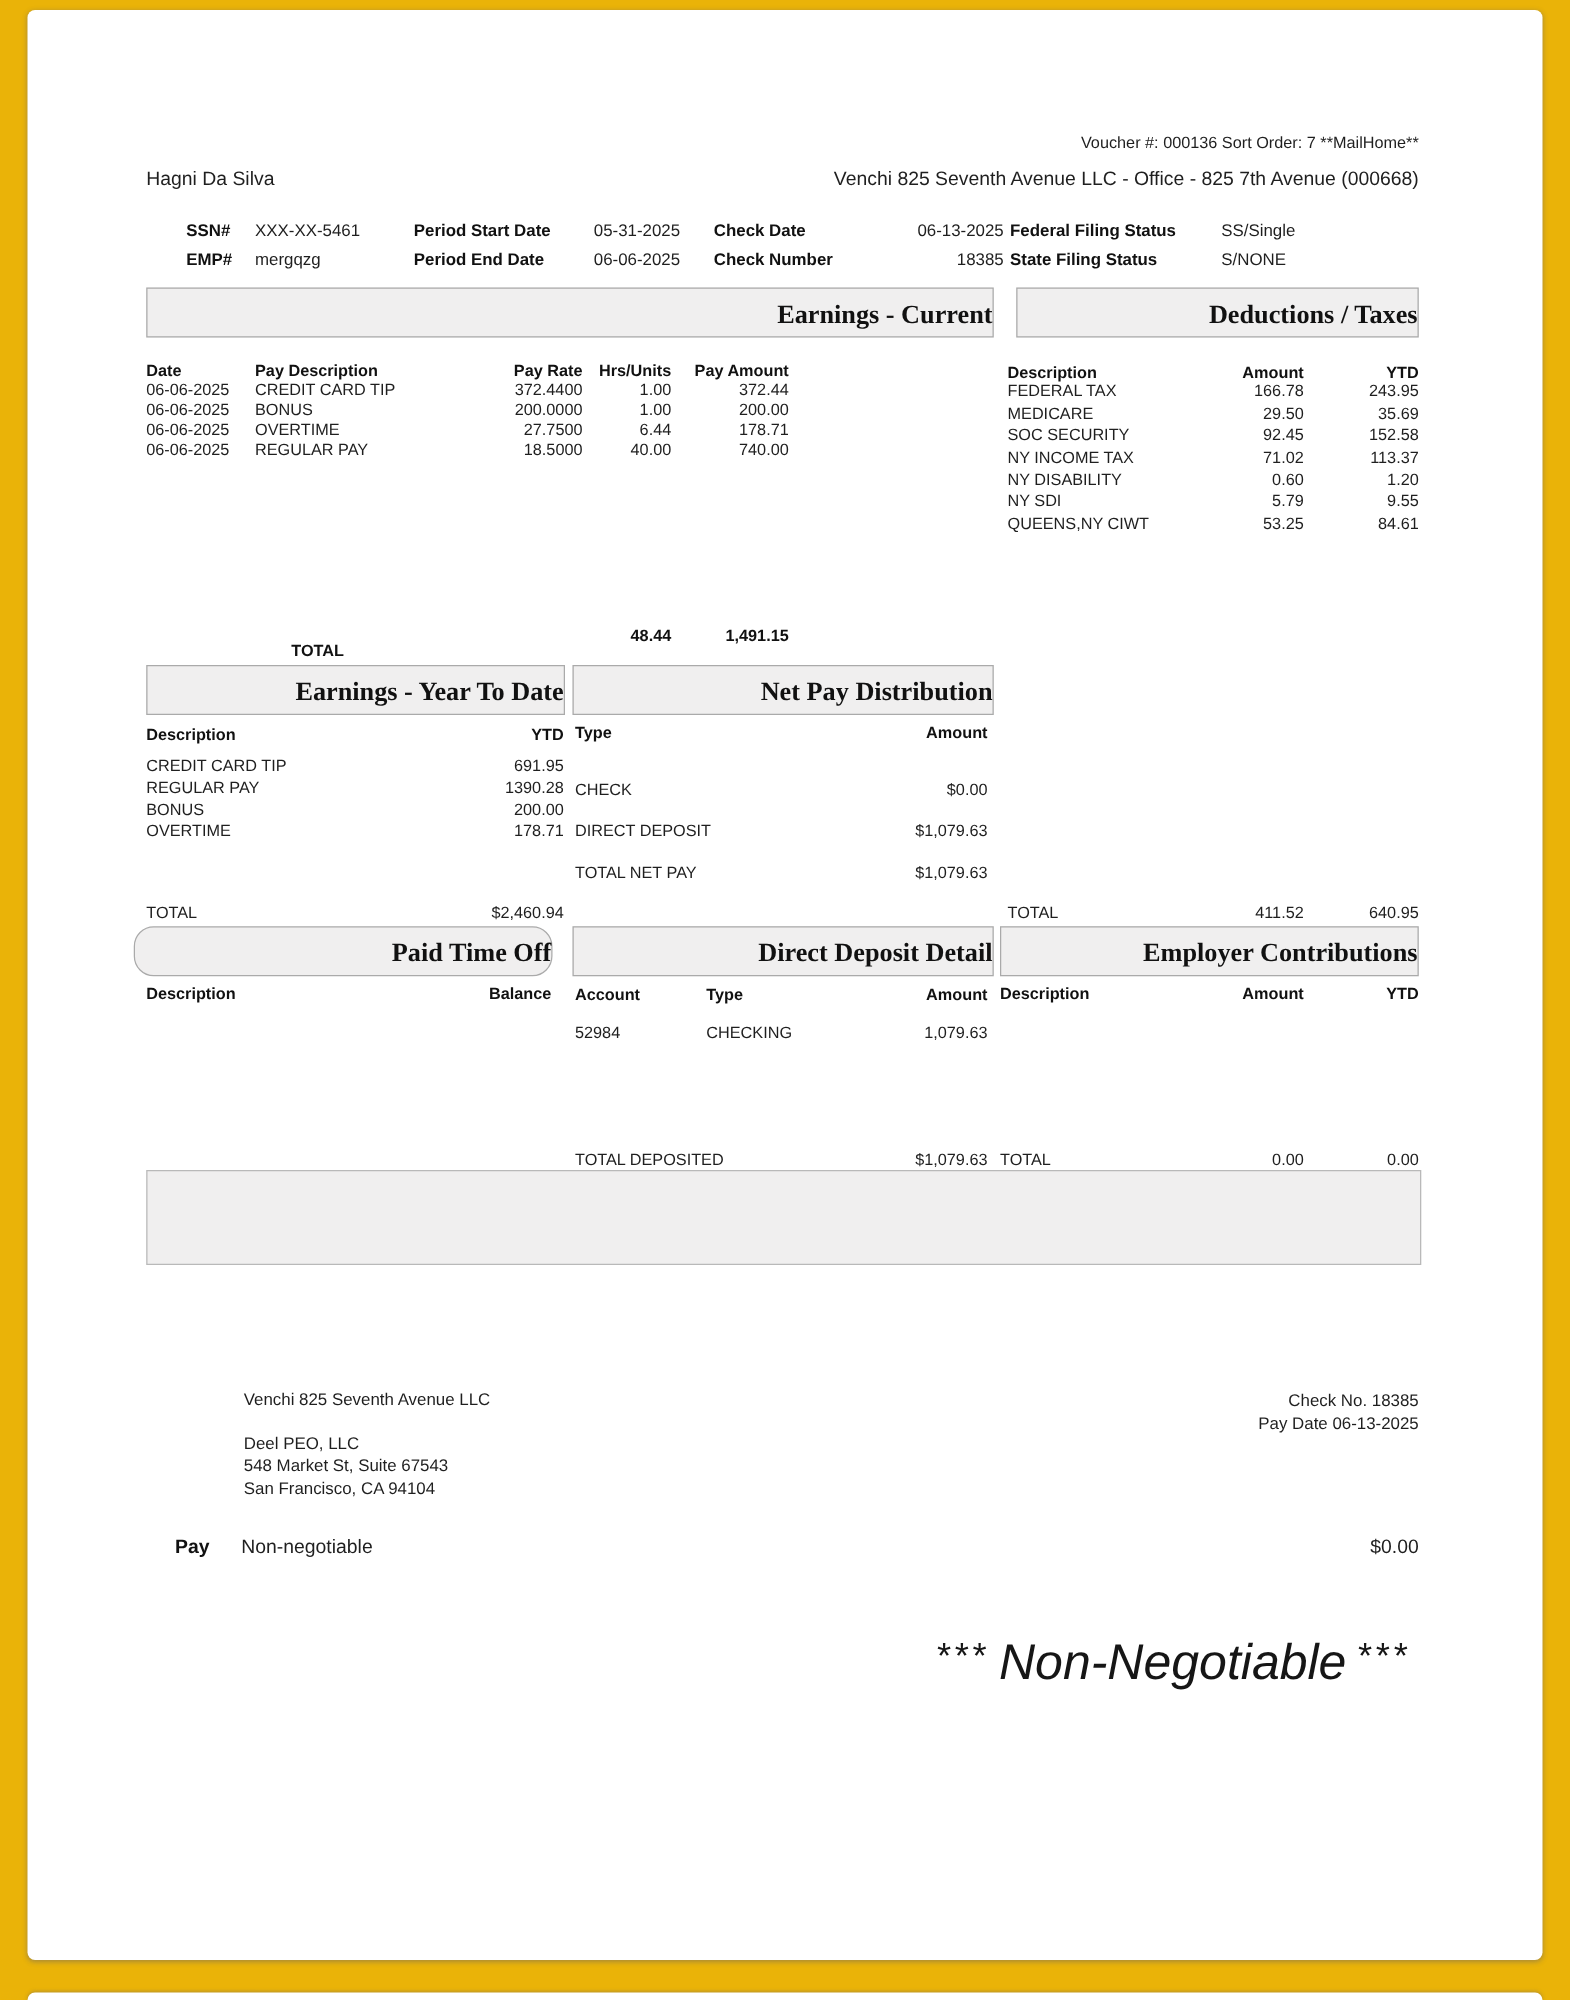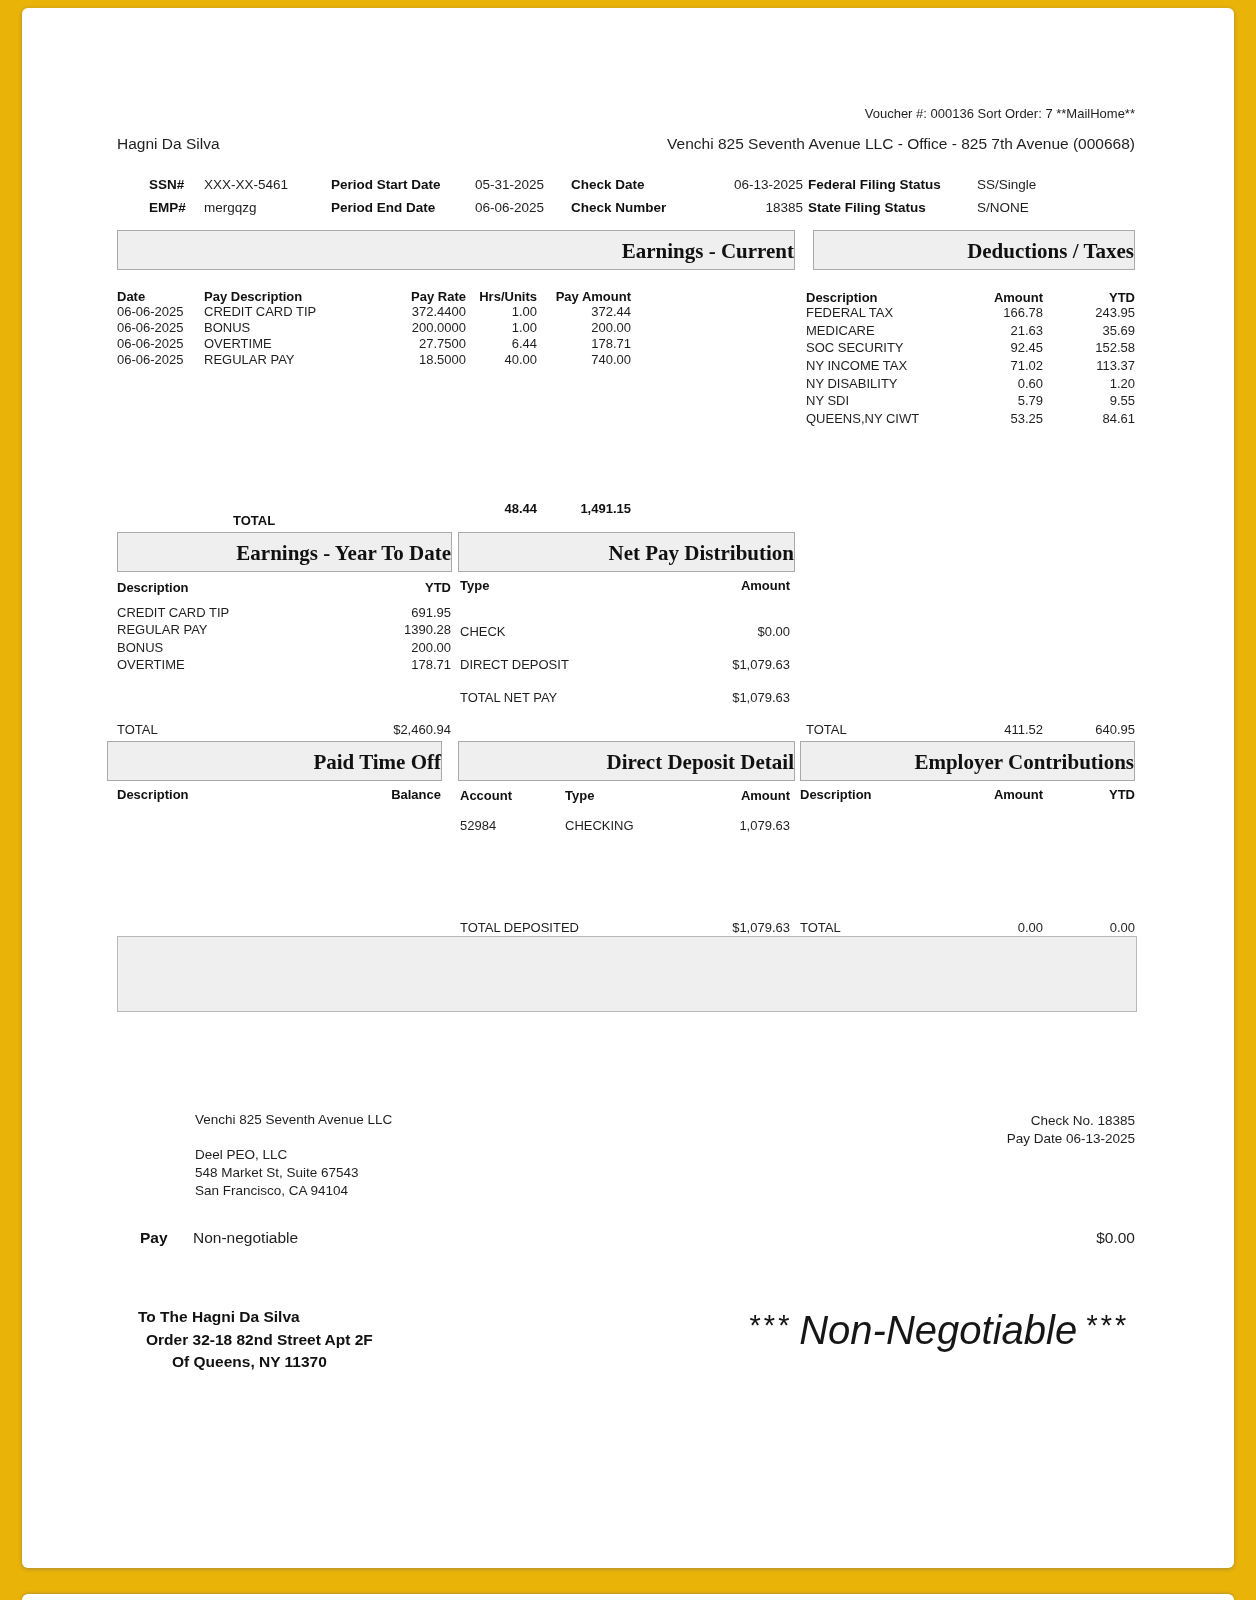--- a/index.html
+++ b/index.html
@@ -26,21 +26,21 @@
   .i-cd{left:422px;} .i-cdv{right:364px;} .i-ffs{left:659px;} .i-ffsv{left:828px;}
 
   
   .box{position:absolute;height:40px;background:#f0efef;border:1px solid #aaaaaa;
        font-family:"Liberation Serif",serif;font-weight:bold;font-size:21px;color:#111;
        text-align:right;line-height:40px;box-sizing:border-box;}
   .box-ec{left:117px;top:230px;width:678px;}
   .box-dd{left:813px;top:230px;width:322px;}
   .box-ey{left:117px;top:532px;width:335px;}
   .box-np{left:458px;top:532px;width:337px;}
-  .box-pt{left:107px;top:741px;width:335px;}
+  .box-pt{left:107px;top:741px;width:335px;border-radius:16px;}
   .box-dp{left:458px;top:741px;width:337px;}
   .box-em{left:800px;top:741px;width:335px;}
   .box-empty{left:117px;top:936px;width:1018px;height:74px;background:#f0efef;border:1px solid #b9b9b9;}
 
   
   .tbl{position:absolute;font-size:13px;}
   .tr{display:flex;}
   .th{font-weight:bold;color:#111;height:15px;line-height:13px;}
   .ec{left:117px;top:289px;width:514px;}
   .ec .tr{height:16px;line-height:15px;}
@@ -189,21 +189,21 @@
       <span class="c-dytd">YTD</span>
     </div>
     <div class="rows">
       <div class="tr">
         <span class="c-ddesc">FEDERAL TAX</span>
         <span class="c-damt">166.78</span>
         <span class="c-dytd">243.95</span>
       </div>
       <div class="tr">
         <span class="c-ddesc">MEDICARE</span>
-        <span class="c-damt">21.63</span>
+        <span class="c-damt">29.50</span>
         <span class="c-dytd">35.69</span>
       </div>
       <div class="tr">
         <span class="c-ddesc">SOC SECURITY</span>
         <span class="c-damt">92.45</span>
         <span class="c-dytd">152.58</span>
       </div>
       <div class="tr">
         <span class="c-ddesc">NY INCOME TAX</span>
         <span class="c-damt">71.02</span>
@@ -332,22 +332,17 @@
   </div>
   <div class="payer">
     <div>Deel PEO, LLC</div>
     <div>548 Market St, Suite 67543</div>
     <div>San Francisco, CA 94104</div>
   </div>
   <div class="abs pay-label">Pay</div>
   <div class="abs pay-method">Non-negotiable</div>
   <div class="abs pay-amount">$0.00</div>
 
-  <div class="recipient">
-    <div class="l1">To The Hagni Da Silva</div>
-    <div class="l2">Order 32-18 82nd Street Apt 2F</div>
-    <div class="l3">Of Queens, NY 11370</div>
-  </div>
 
   <div class="stamp">
     <span class="stars">***</span><span class="nn">Non-Negotiable</span><span class="stars">***</span>
   </div>
 </div>
 
 </body></html>

